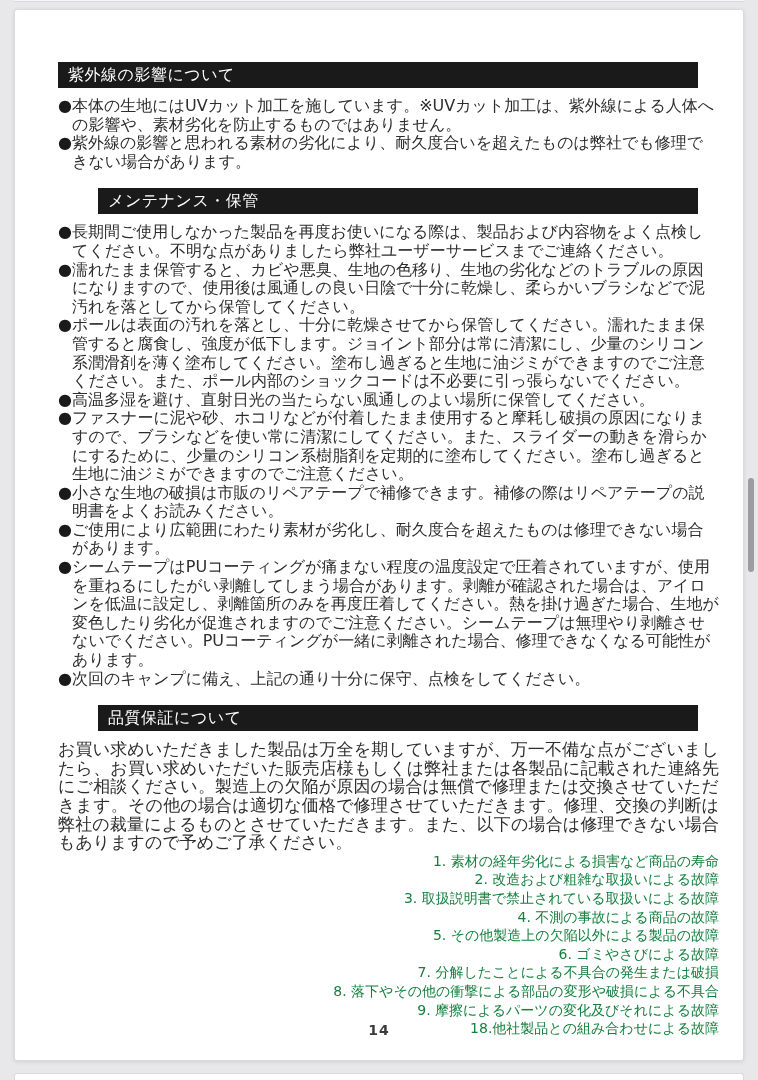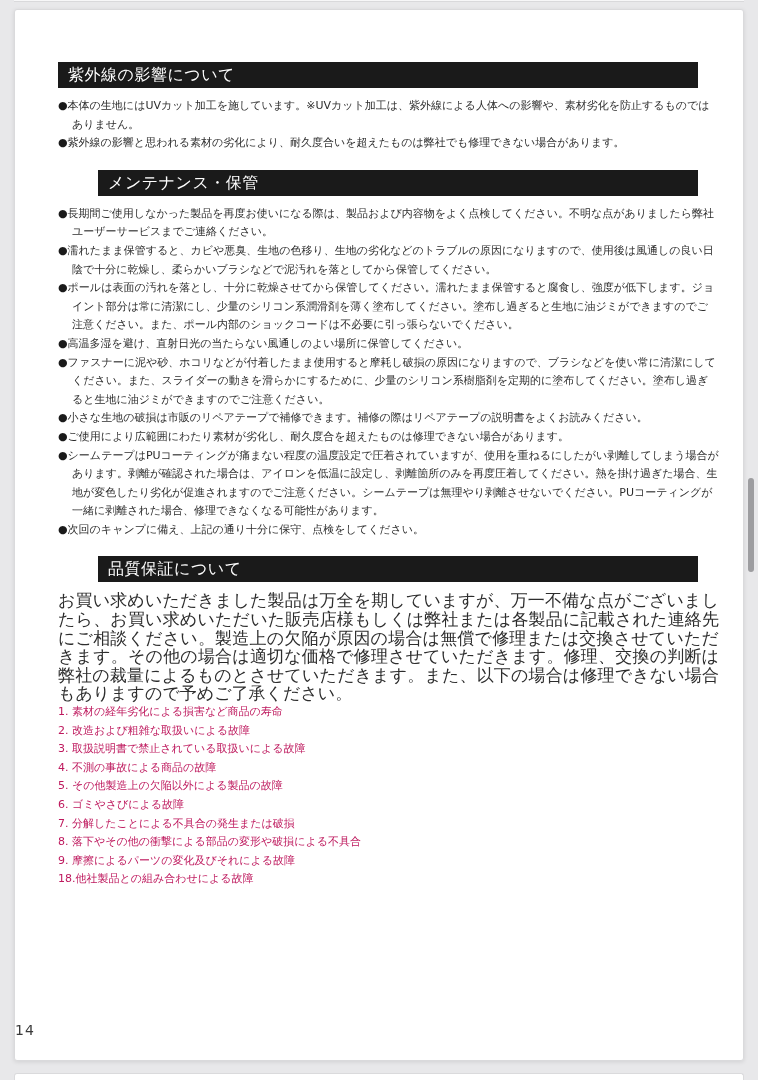--- a/index.html
+++ b/index.html
@@ -41,50 +41,53 @@
     padding: 0 10px;
     margin-right: 21px;
     letter-spacing: 0.5px;
   }
   .section-header.spaced { margin-top: 17px; margin-left: 40px; }
 
   .bullet-list {
     list-style: none;
     margin-top: 9px;
     color: #2d2d2d;
-    font-size: 11px;
+    font-size: 16px;
     line-height: 18.6px;
   }
   .bullet-list li {
     padding-left: 14px;
     text-indent: -14px;
   }
   .mk { color: #1a1a1a; }
 
   .body-paragraph {
     margin-top: 9px;
     color: #2d2d2d;
     font-size: 17px;
     line-height: 18.6px;
     text-align: justify;
   }
   .numbered-list {
     list-style: none;
-    color: #be185d;
-    font-size: 11px;
+    color: #15803d;
+    font-size: 14px;
     line-height: 18.6px;
+    text-align: right;
   }
 
   .page-number {
     position: absolute;
     left: 0; right: 0;
     bottom: 22px;
+    text-align: center;
     font-size: 14px;
     color: #3a3a3a;
     letter-spacing: 1px;
+    font-weight: bold;
   }
 
   .scrollbar-track {
     position: absolute; right: 2px; top: 0; width: 9px; height: 1080px;
   }
   .scrollbar-thumb {
     position: absolute; right: 2px; top: 478px;
     width: 6px; height: 94px;
     background: #9d9da0;
     border-radius: 3px;

